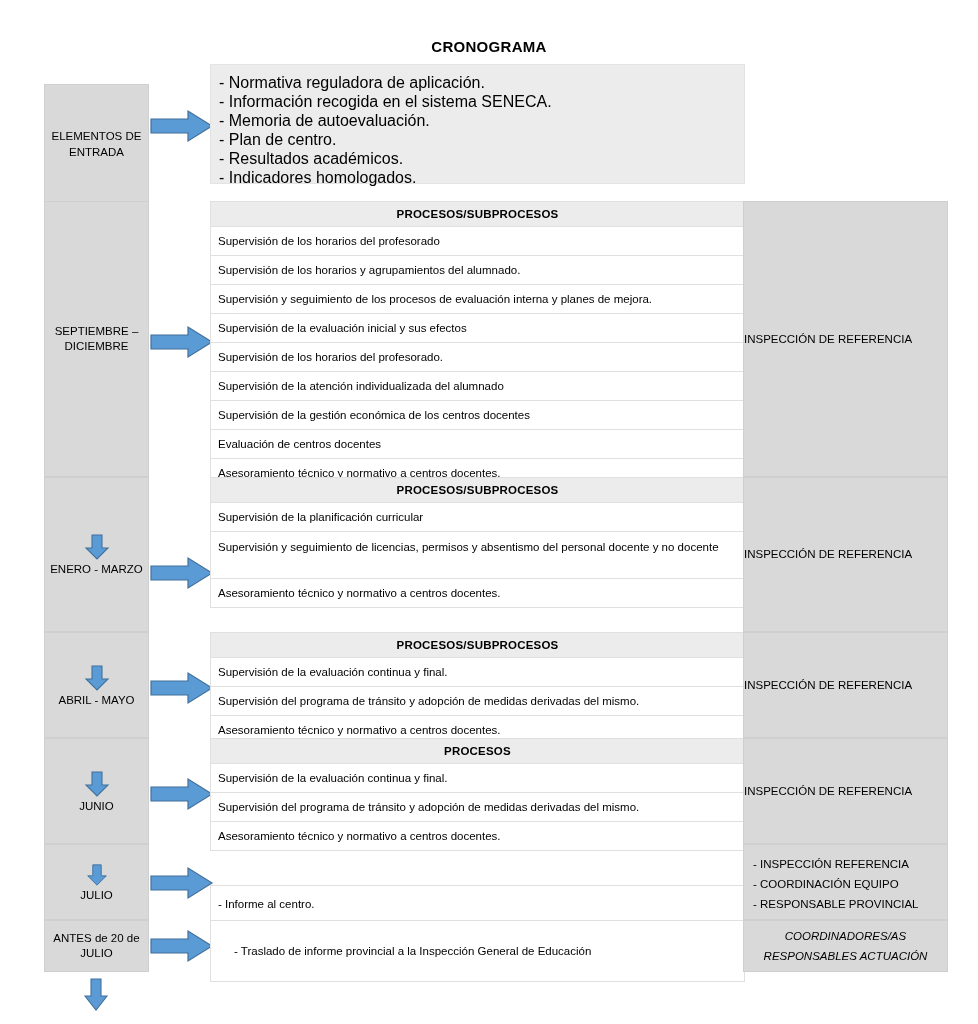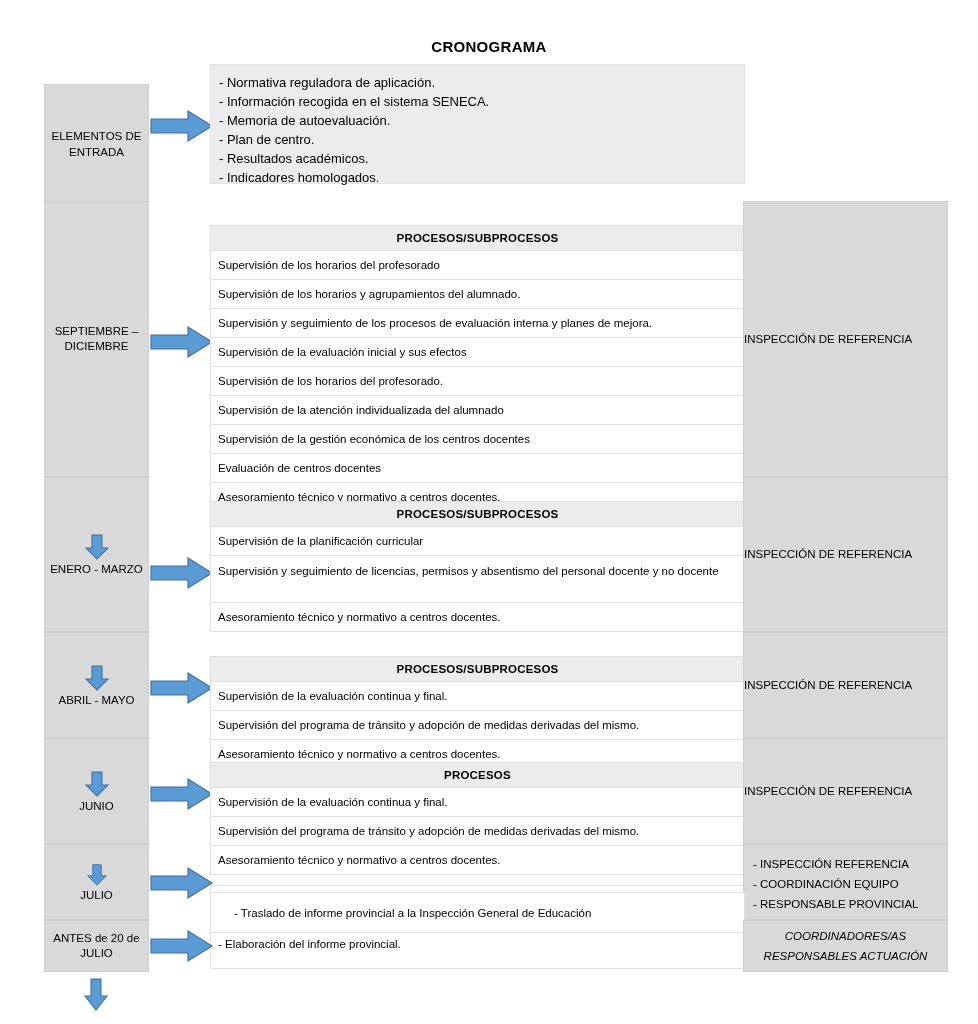--- a/index.html
+++ b/index.html
@@ -62,21 +62,21 @@
     left: 210px;
     top: 64px;
     width: 535px;
     height: 120px;
     padding: 8px 0 0 8px;
     background: #ececec;
     border: 1px solid #e3e3e3;
     box-sizing: border-box;
   }
   .intake-body .line {
-    font-size: 13px;
+    font-size: 16px;
     line-height: 19px;
     white-space: nowrap;
   }
 
   
   .month-cell {
     position: absolute;
     left: 44px;
     width: 105px;
     background: #d9d9d9;
@@ -112,21 +112,20 @@
     width: 64px;
     height: 34px;
   }
 
   
   .ptable {
     position: absolute;
     left: 210px;
     width: 535px;
     box-sizing: border-box;
-    margin-top: 24px;
   }
   .ptable .thead {
     background: #ececec;
     border: 1px solid #e0e0e0;
     box-sizing: border-box;
     height: 26px;
     display: flex;
     align-items: center;
     justify-content: center;
     font-size: 11.5px;
@@ -357,21 +356,21 @@
   </div>
 
   <div class="month-cell" style="top:920px; height:52px;">
     <div class="mlabel">ANTES de 20 de JULIO</div>
   </div>
 
   <svg class="right-arrow" style="left:150px; top:929px;" viewBox="0 0 64 34">
     <polygon points="1,10 38,10 38,2 62,17 38,32 38,24 1,24" fill="#5b9bd5" stroke="#41719c" stroke-width="1.2"></polygon>
   </svg>
 
-  <div class="list-panel center-mid" style="top:892px; height:41px;padding-left:23px;">
+  <div class="list-panel center-mid" style="top:920px; height:62px;padding-left:23px;">
     <div class="line">- Traslado de informe provincial a la Inspección General de Educación</div>
   </div>
 
   <div class="resp-cell" style="top:920px; height:52px;">
     <div class="stack">
       <div class="rline">COORDINADORES/AS</div>
       <div class="rline">RESPONSABLES ACTUACIÓN</div>
     </div>
   </div>
 

